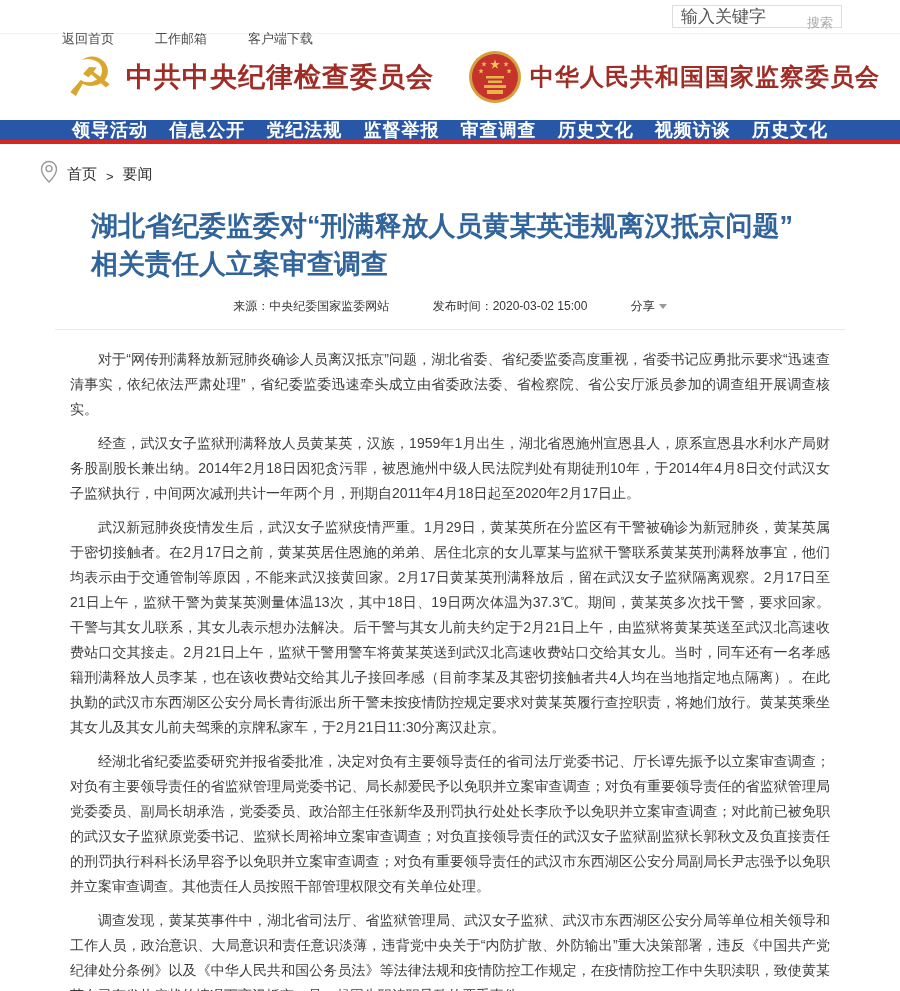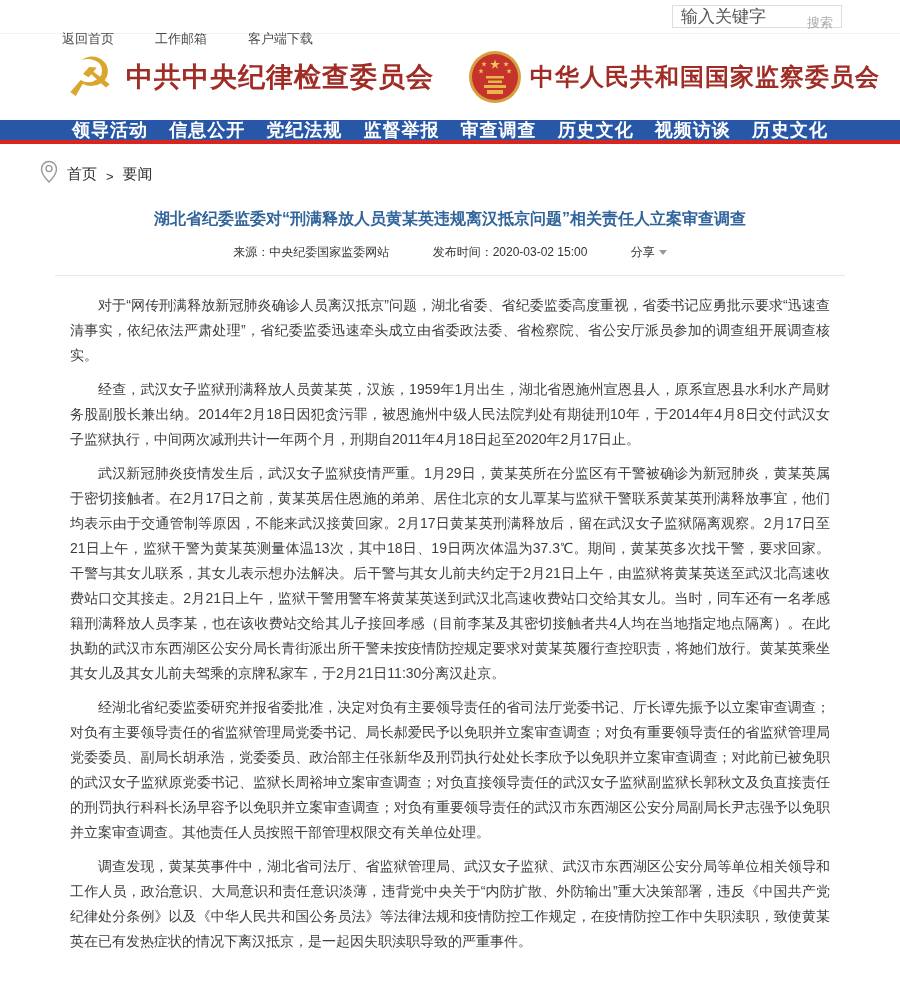--- a/index.html
+++ b/index.html
@@ -60,22 +60,22 @@
   
   .breadcrumb {
     display:flex; align-items:flex-end; gap:9px;
     padding:16px 0 12px 40px; font-size:15px; color:#333;
   }
   .breadcrumb a { color:#333; text-decoration:none; cursor:pointer; }
   .crumb-sep { color:#333; font-size:13px; }
   
   .content { padding:0 55px; }
   .article-title {
-    color:#30649b; font-size:16px; font-weight:bold; text-align:center;
-    line-height:1.4; margin:12px 20px 14px;
+    color:#30649b; font-size:27px; font-weight:bold; text-align:left;
+    line-height:1.4; margin:12px 36px 14px;
   }
   .meta {
     text-align:center; font-size:12px; color:#333;
     padding-bottom:14px; border-bottom:1px solid #e8e8e8;
   }
   .meta .chunk { margin:0 20px; white-space:nowrap; }
   .share { cursor:pointer; display:inline-flex; align-items:center; gap:4px; }
   .caret {
     display:inline-block; width:0; height:0;
     border-left:4px solid transparent; border-right:4px solid transparent;

